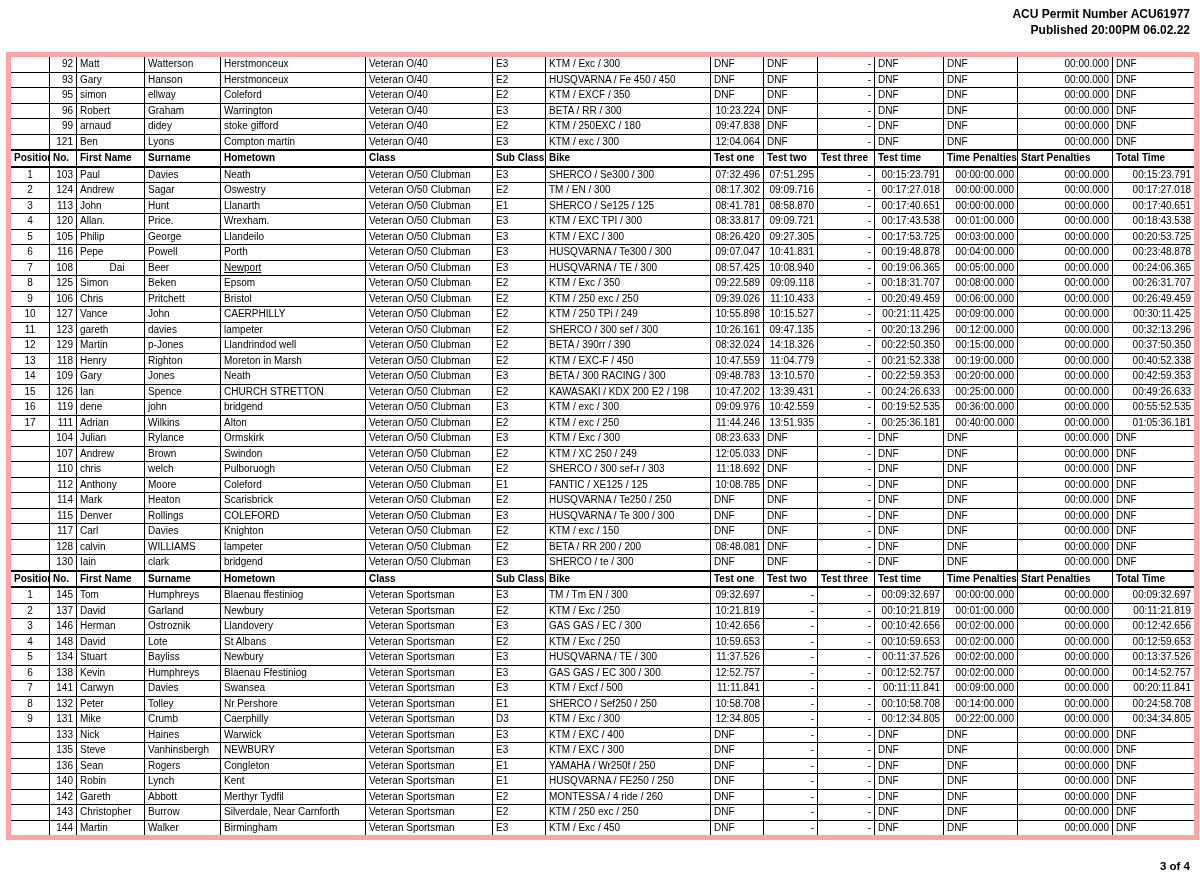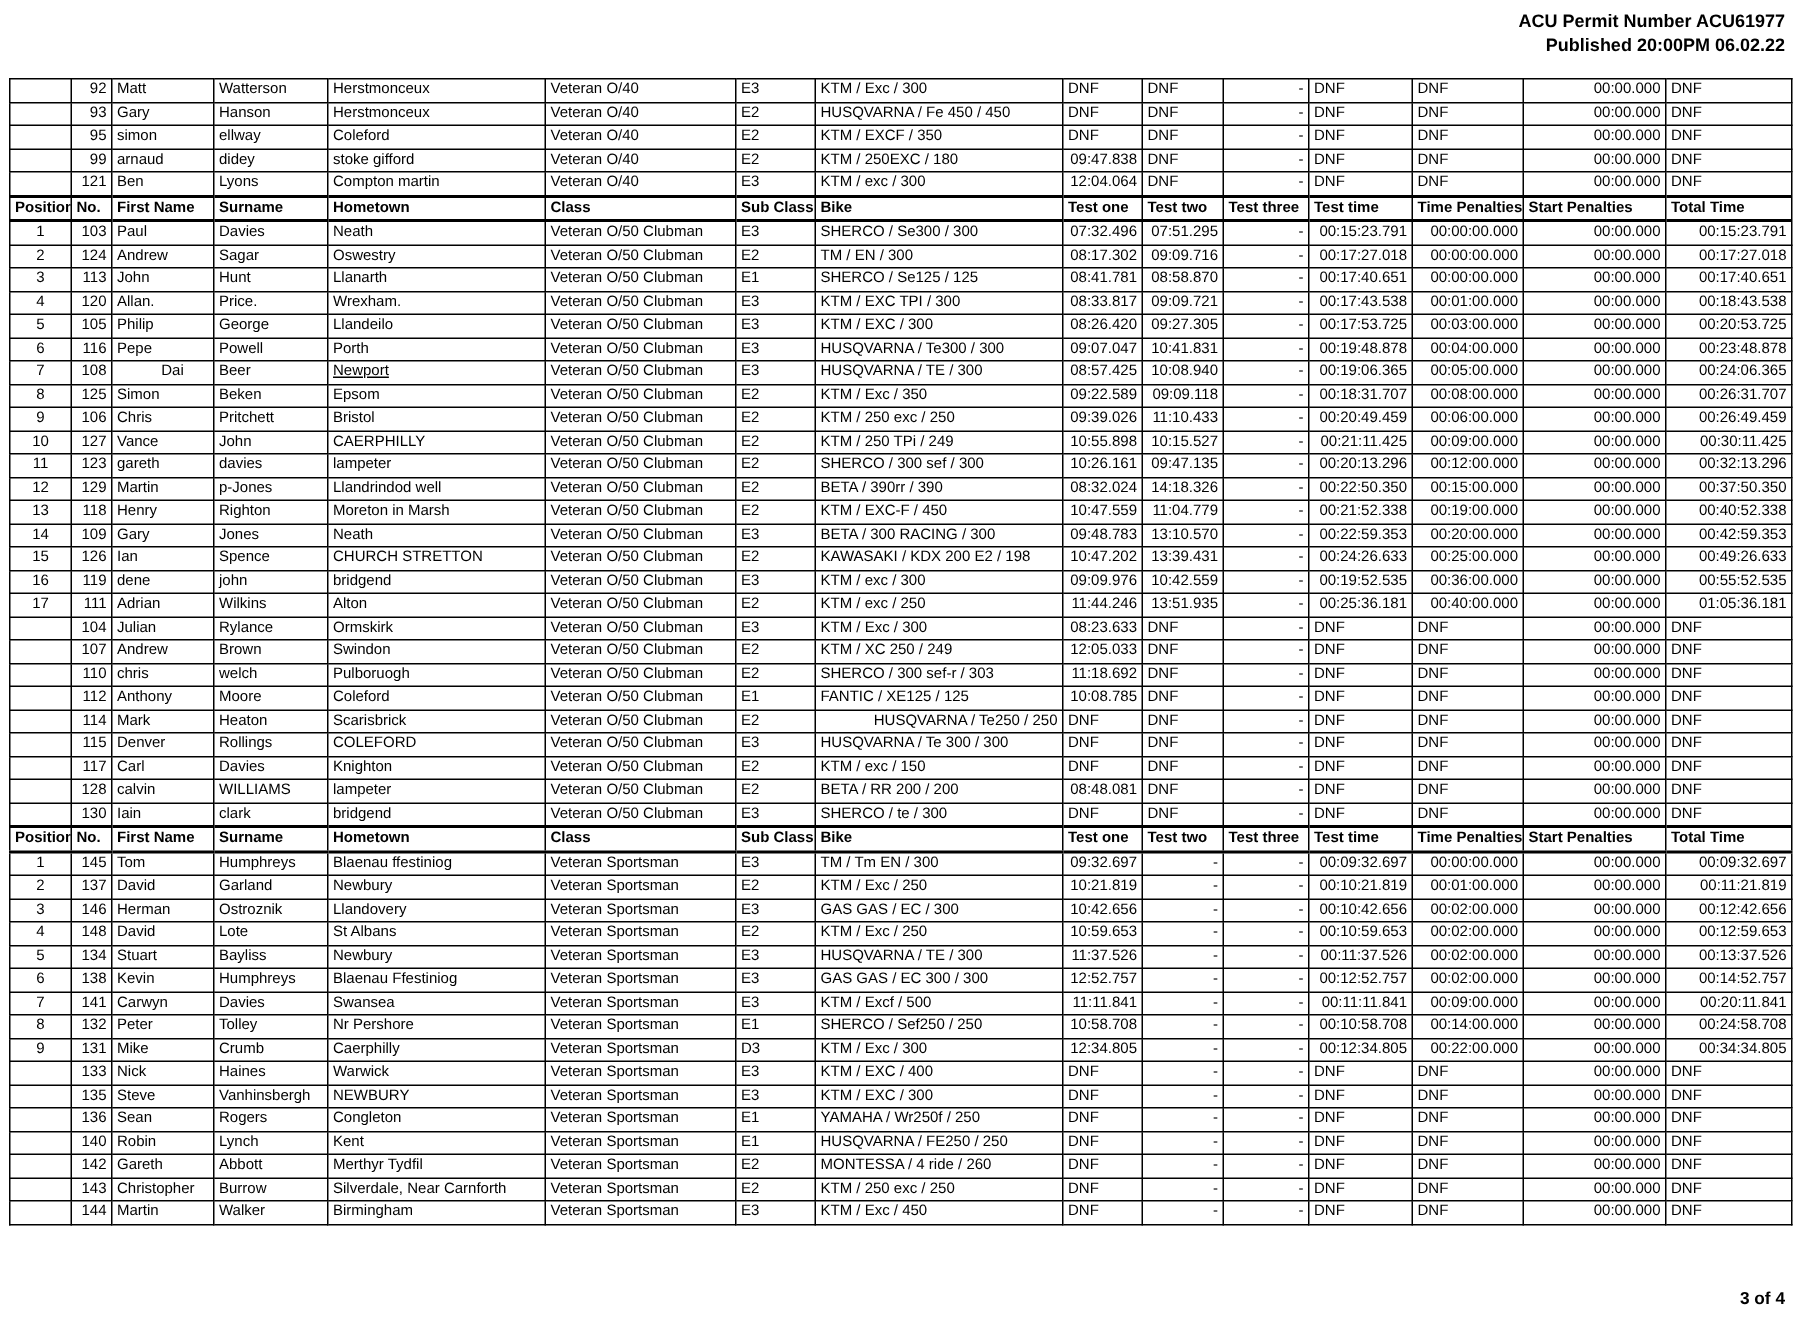--- a/index.html
+++ b/index.html
@@ -48,21 +48,21 @@
     white-space: nowrap;
     overflow: hidden;
     font-weight: normal;
   }
   table.results tr.hdr th {
     font-weight: bold;
     border-top: 2px solid #000000;
     border-bottom: 2px solid #000000;
     text-align: left;
   }
-  table.results { border: 1px solid #fca5a5; }
+  table.results { border: 5px solid #fca5a5; }
 </style>
 </head>
 <body>
 
 <div class="page-header">
   <div>ACU Permit Number ACU61977</div>
   <div>Published 20:00PM 06.02.22</div>
 </div>
 
 <table class="results">
@@ -130,20 +130,37 @@
         <td style="text-align: left;">DNF</td>
         <td style="text-align: left;">DNF</td>
         <td style="text-align: right;">-</td>
         <td style="text-align: left;">DNF</td>
         <td style="text-align: left;">DNF</td>
         <td style="text-align: right;">00:00.000</td>
         <td style="text-align: left;">DNF</td>
       </tr>
       <tr>
         <td style="text-align: center;"></td>
+        <td style="text-align: right;">96</td>
+        <td style="text-align: left;">Robert</td>
+        <td style="text-align: left;">Graham</td>
+        <td style="text-align: left;">Warrington</td>
+        <td style="text-align: left;">Veteran O/40</td>
+        <td style="text-align: left;">E3</td>
+        <td style="text-align: left;">BETA / RR / 300</td>
+        <td style="text-align: right;">10:23.224</td>
+        <td style="text-align: left;">DNF</td>
+        <td style="text-align: right;">-</td>
+        <td style="text-align: left;">DNF</td>
+        <td style="text-align: left;">DNF</td>
+        <td style="text-align: right;">00:00.000</td>
+        <td style="text-align: left;">DNF</td>
+      </tr>
+      <tr>
+        <td style="text-align: center;"></td>
         <td style="text-align: right;">99</td>
         <td style="text-align: left;">arnaud</td>
         <td style="text-align: left;">didey</td>
         <td style="text-align: left;">stoke gifford</td>
         <td style="text-align: left;">Veteran O/40</td>
         <td style="text-align: left;">E2</td>
         <td style="text-align: left;">KTM / 250EXC / 180</td>
         <td style="text-align: right;">09:47.838</td>
         <td style="text-align: left;">DNF</td>
         <td style="text-align: right;">-</td>
@@ -544,21 +561,21 @@
         <td style="text-align: left;">DNF</td>
       </tr>
       <tr>
         <td style="text-align: center;"></td>
         <td style="text-align: right;">114</td>
         <td style="text-align: left;">Mark</td>
         <td style="text-align: left;">Heaton</td>
         <td style="text-align: left;">Scarisbrick</td>
         <td style="text-align: left;">Veteran O/50 Clubman</td>
         <td style="text-align: left;">E2</td>
-        <td style="text-align: right;">HUSQVARNA / Te250 / 250</td>
+        <td style="text-align: left;">HUSQVARNA / Te250 / 250</td>
         <td style="text-align: left;">DNF</td>
         <td style="text-align: left;">DNF</td>
         <td style="text-align: right;">-</td>
         <td style="text-align: left;">DNF</td>
         <td style="text-align: left;">DNF</td>
         <td style="text-align: right;">00:00.000</td>
         <td style="text-align: left;">DNF</td>
       </tr>
       <tr>
         <td style="text-align: center;"></td>

